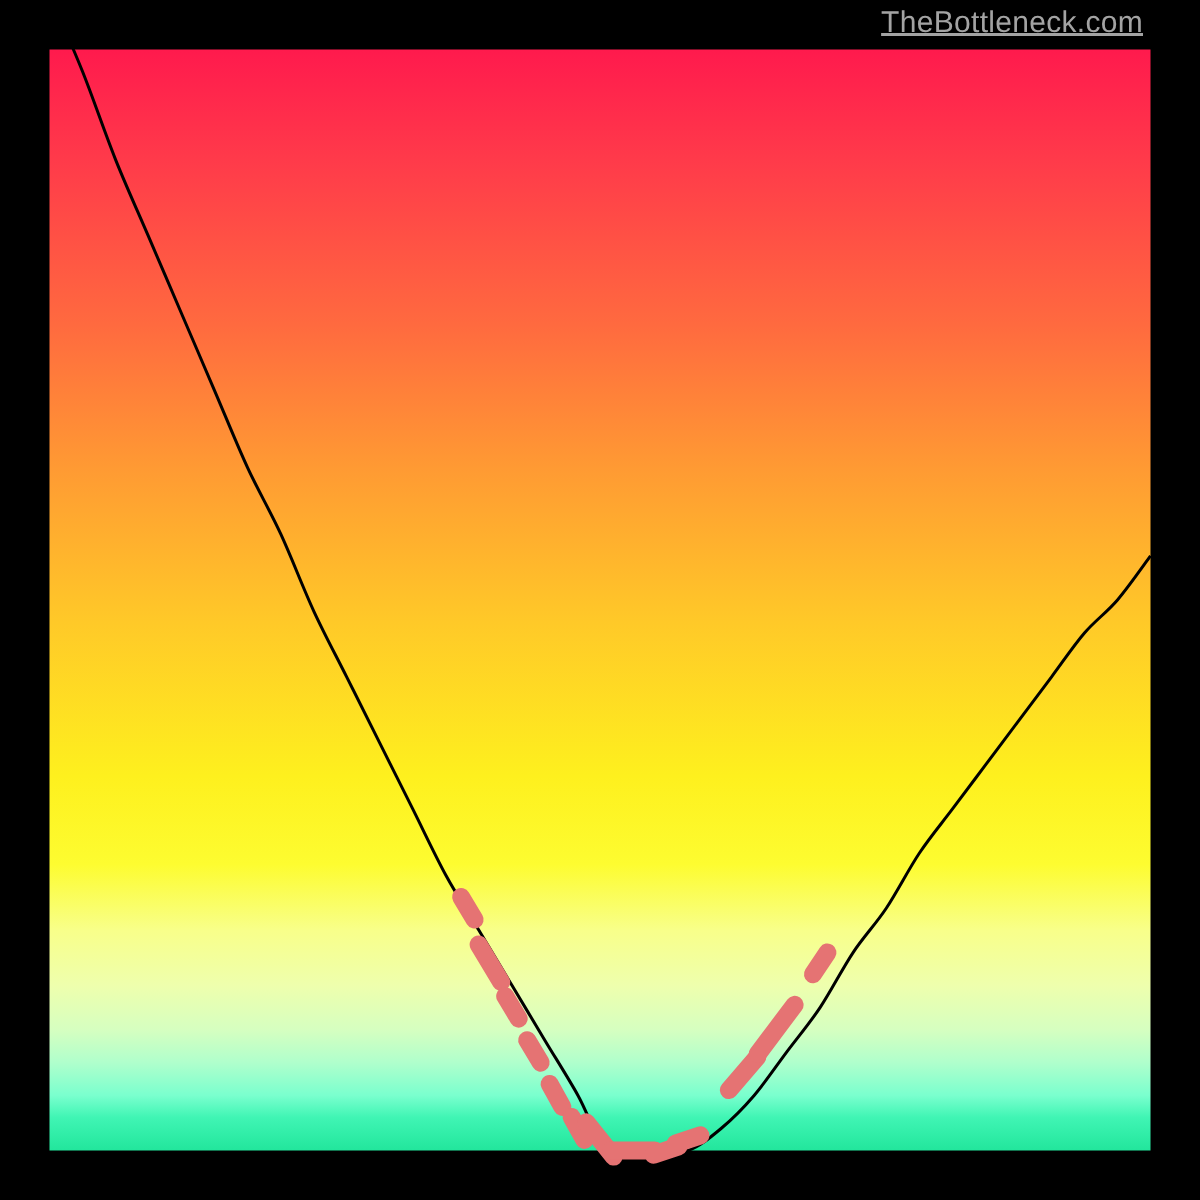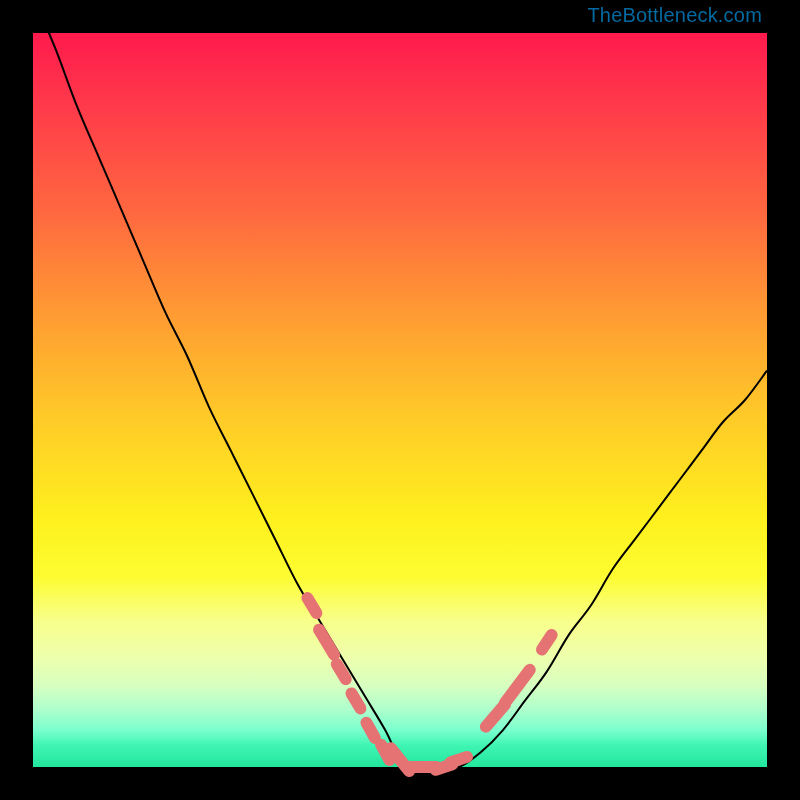--- a/index.html
+++ b/index.html
@@ -30,24 +30,25 @@
       #d6ffc0 89%,
       #b0ffcc 92%,
       #7affce 95%,
       #40f5b4 97%,
       #22e69c 100%);
   }
   .watermark {
     position: absolute;
     top: 4px;
     right: 38px;
-    color: #0369a1;
+    color: #a3a3a3;
     font-size: 20px;
     letter-spacing: 0.2px;
     font-weight: 500;
+    text-decoration: underline;
   }
   svg.curve {
     position: absolute;
     left: 0;
     top: 0;
     width: 734px;
     height: 734px;
     overflow: visible;
   }
 </style>

